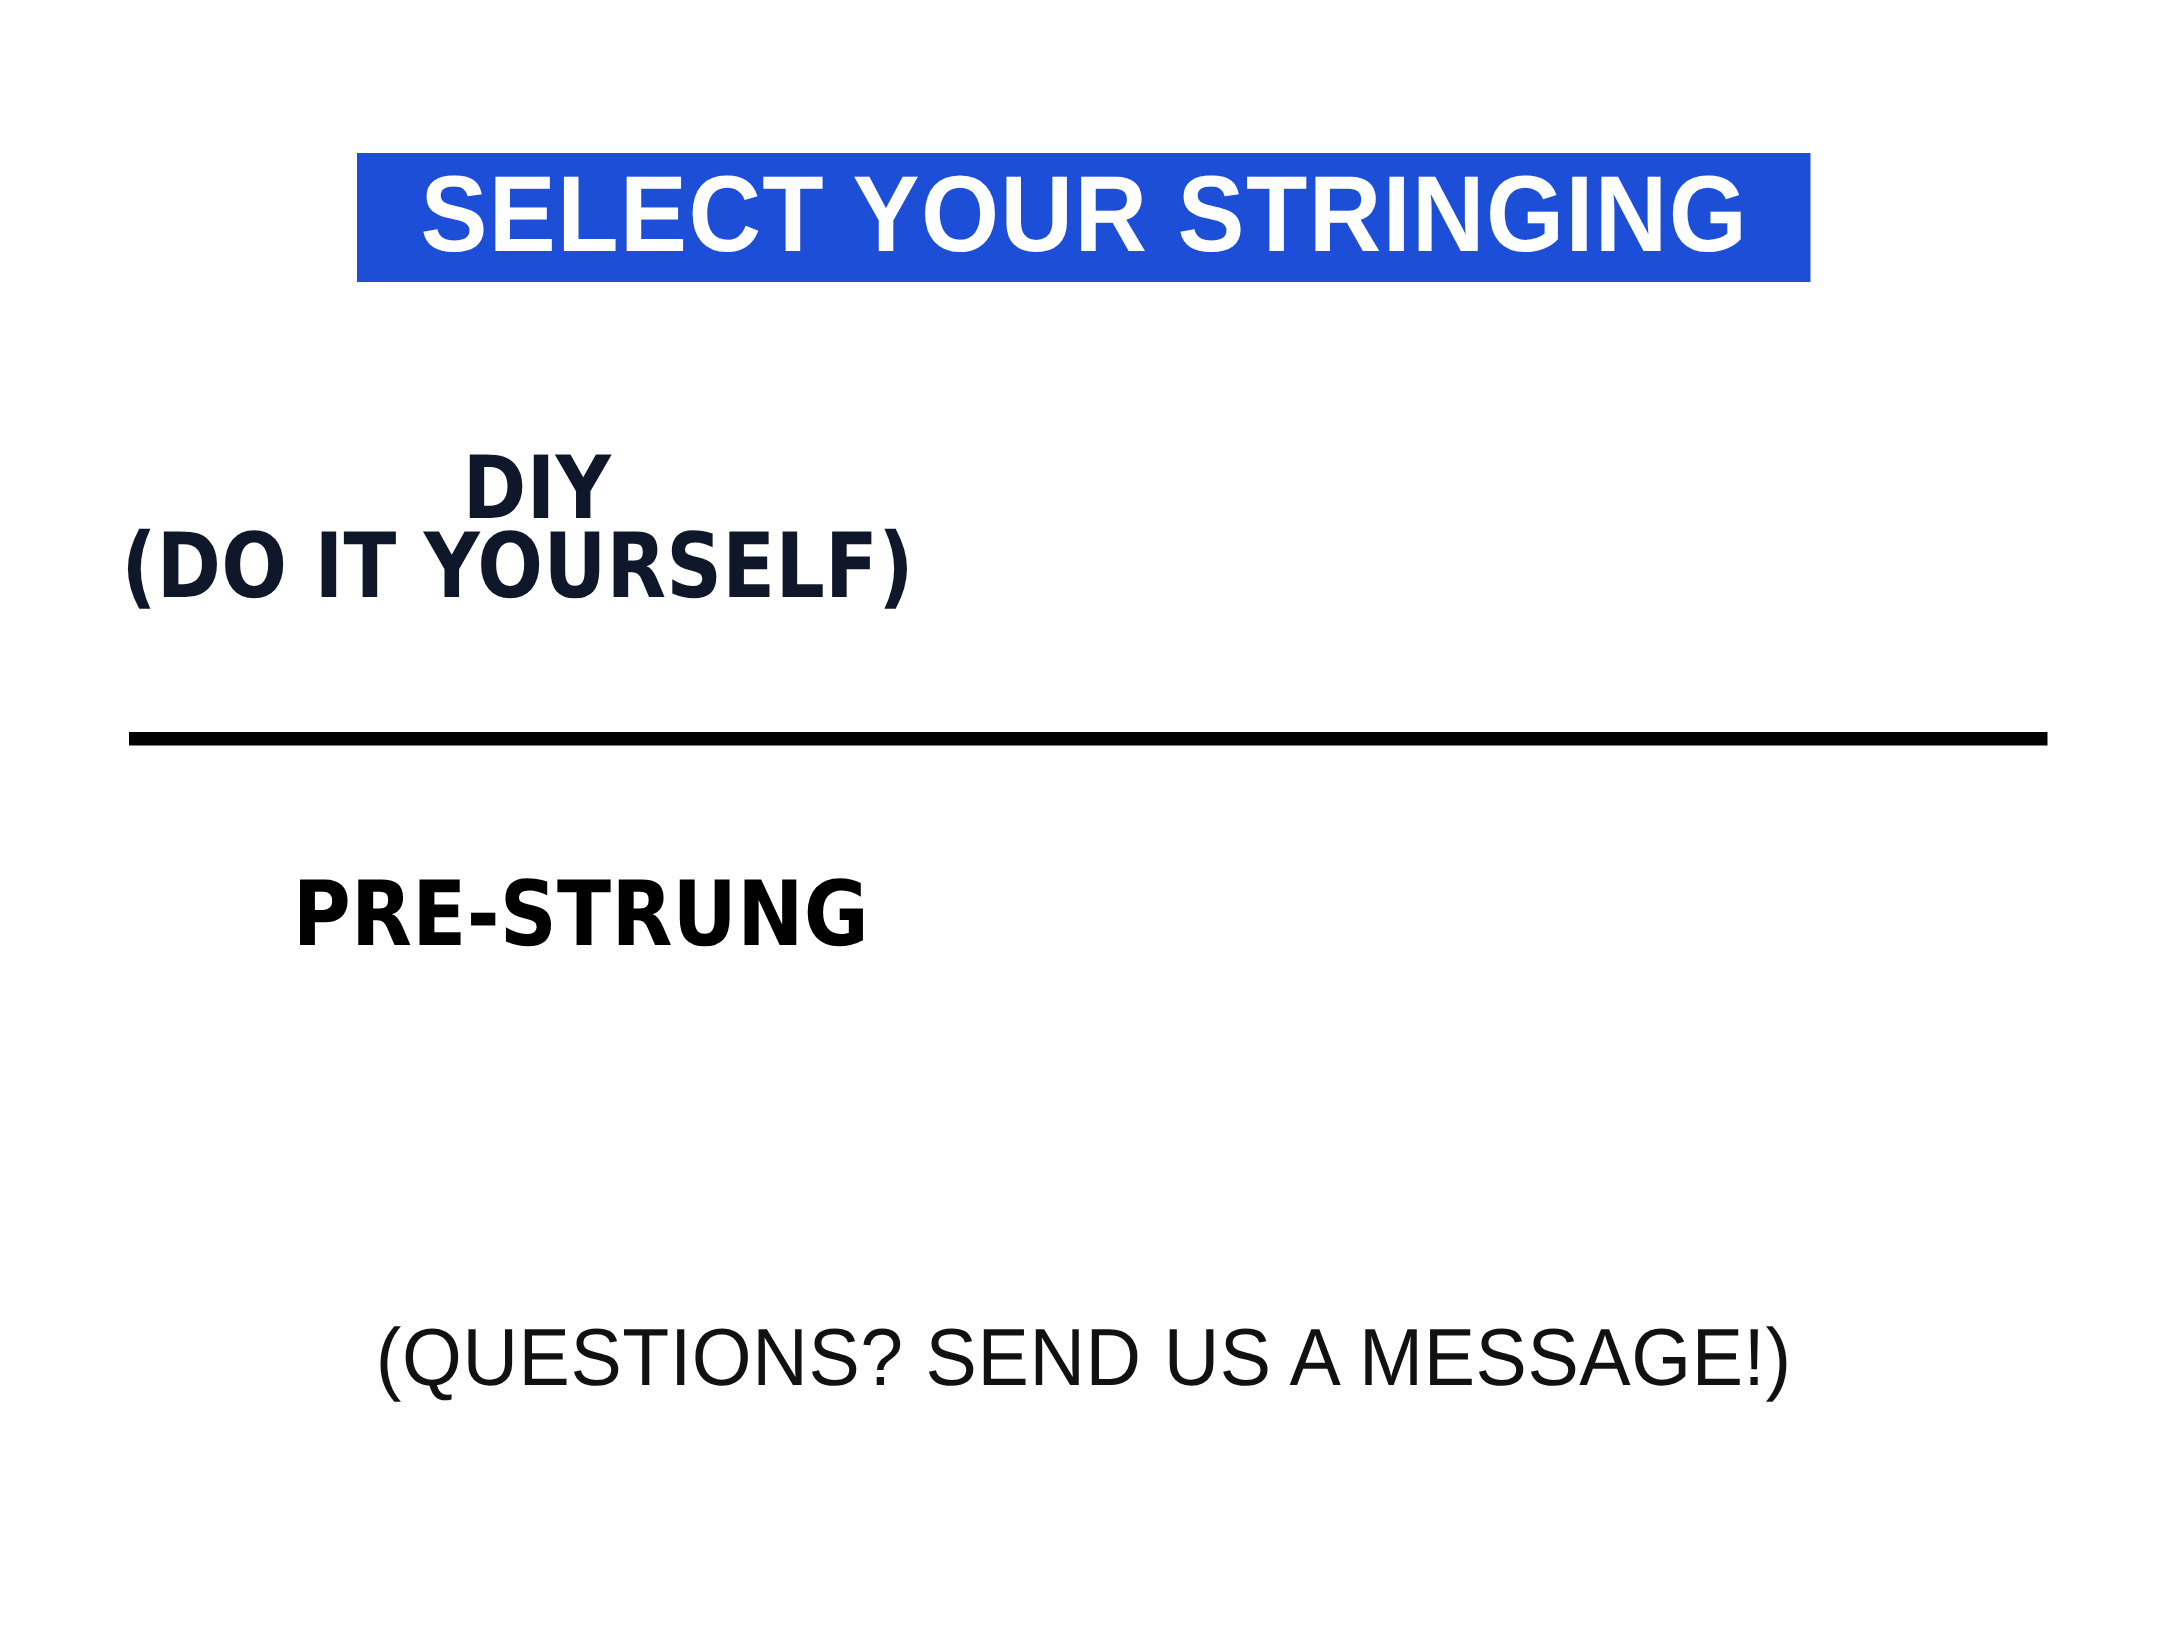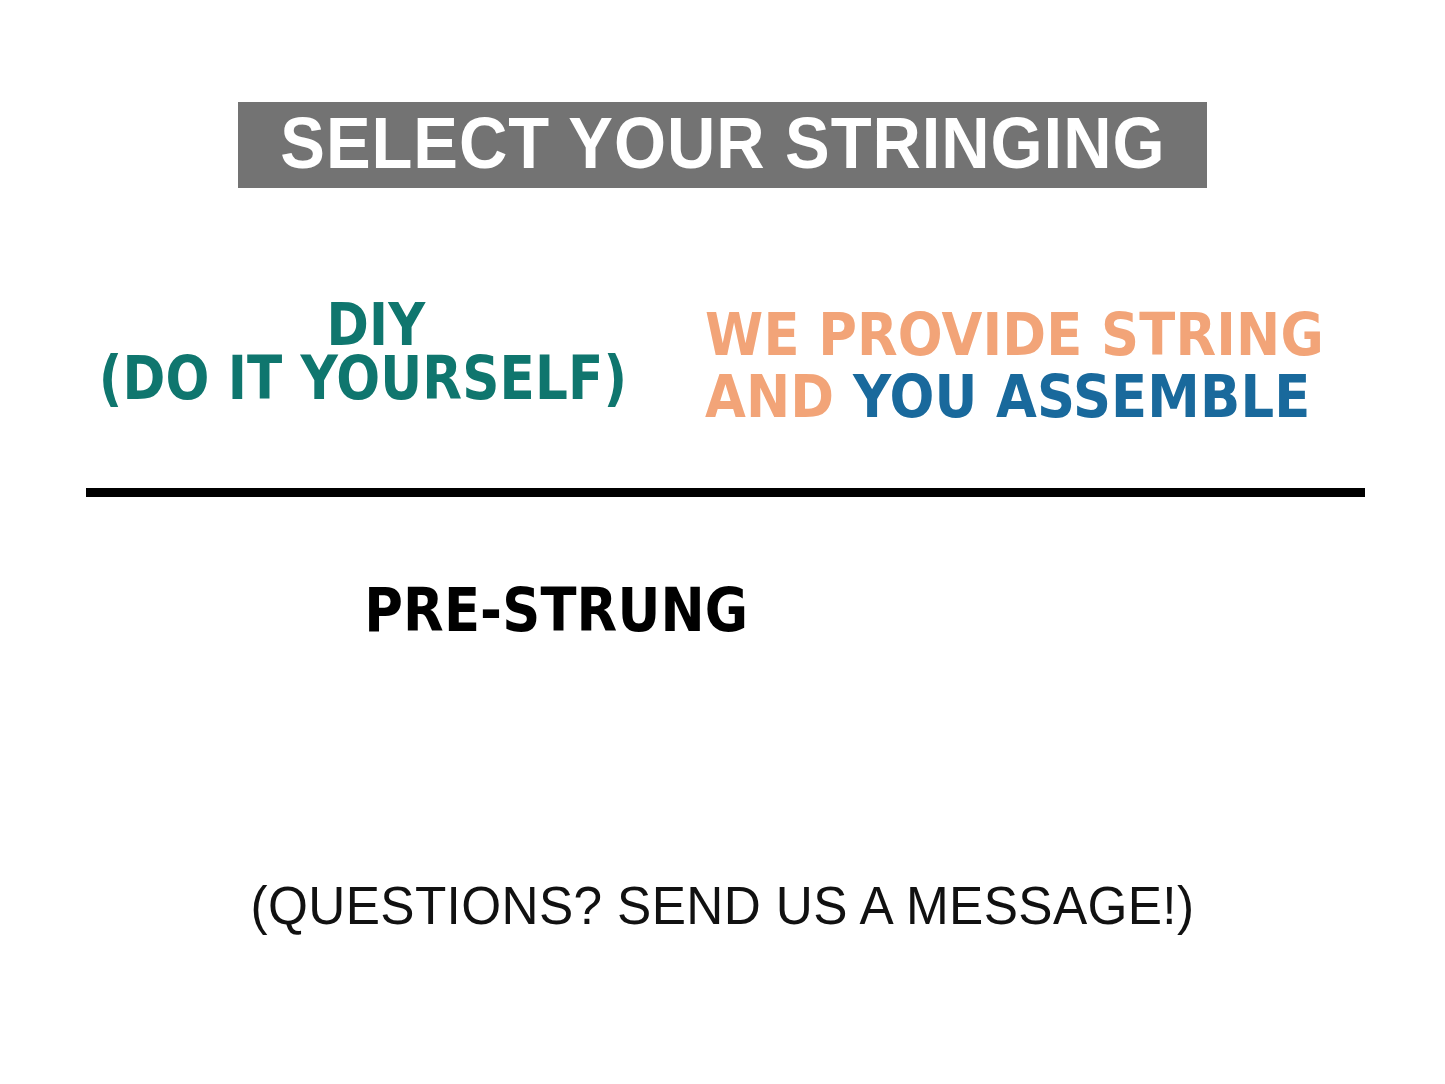--- a/index.html
+++ b/index.html
@@ -105,21 +105,21 @@
     height: 9px;
     background: #000000;
   }
 
   
   .row2-label {
     position: absolute;
     left: 0px;
     top: 580px;
     width: 775px;
-    text-align: right;
+    text-align: center;
     color: #000000;
   }
 
   .row2-label .txt {
     font-size: 60px;
     transform: scaleX(0.88);
     transform-origin: center center;
     display: inline-block;
   }
 
@@ -156,37 +156,29 @@
     transform: scaleX(0.95);
     transform-origin: center center;
     white-space: nowrap;
   }
 </style>
 </head>
 <body style="background: rgb(255, 255, 255);">
 
 <div id="page" style="background: rgb(255, 255, 255);">
 
-  <div class="title-banner" style="background: #737373;">
+  <div class="title-banner" style="background: #1d4ed8;">
     <span class="title-text" style="color: rgb(255, 255, 255);">SELECT YOUR STRINGING</span>
   </div>
 
-  <div class="row1-label marker" style="color: #0f766e; padding-left: 18px;">
+  <div class="row1-label marker" style="color: #0f172a;">
     <span class="diy-line">DIY</span>
     <span class="diy-sub">(DO IT YOURSELF)</span>
   </div>
 
-  <div class="row1-desc marker">
-    <span class="l1">
-      <span style="color: rgb(242, 164, 120);">WE PROVIDE STRING</span>
-    </span>
-    <span class="l2">
-      <span style="color: rgb(242, 164, 120);">AND </span><span style="color: rgb(25, 105, 156);">YOU ASSEMBLE</span>
-    </span>
-  </div>
 
   <div class="divider" style="background: rgb(0, 0, 0);"></div>
 
   <div class="row2-label marker" style="color: rgb(0, 0, 0);">
     <span class="txt">PRE-STRUNG</span>
   </div>
 
 
   <div class="footer-note" style="color: rgb(17, 17, 17);">(QUESTIONS? SEND US A MESSAGE!)</div>
 

